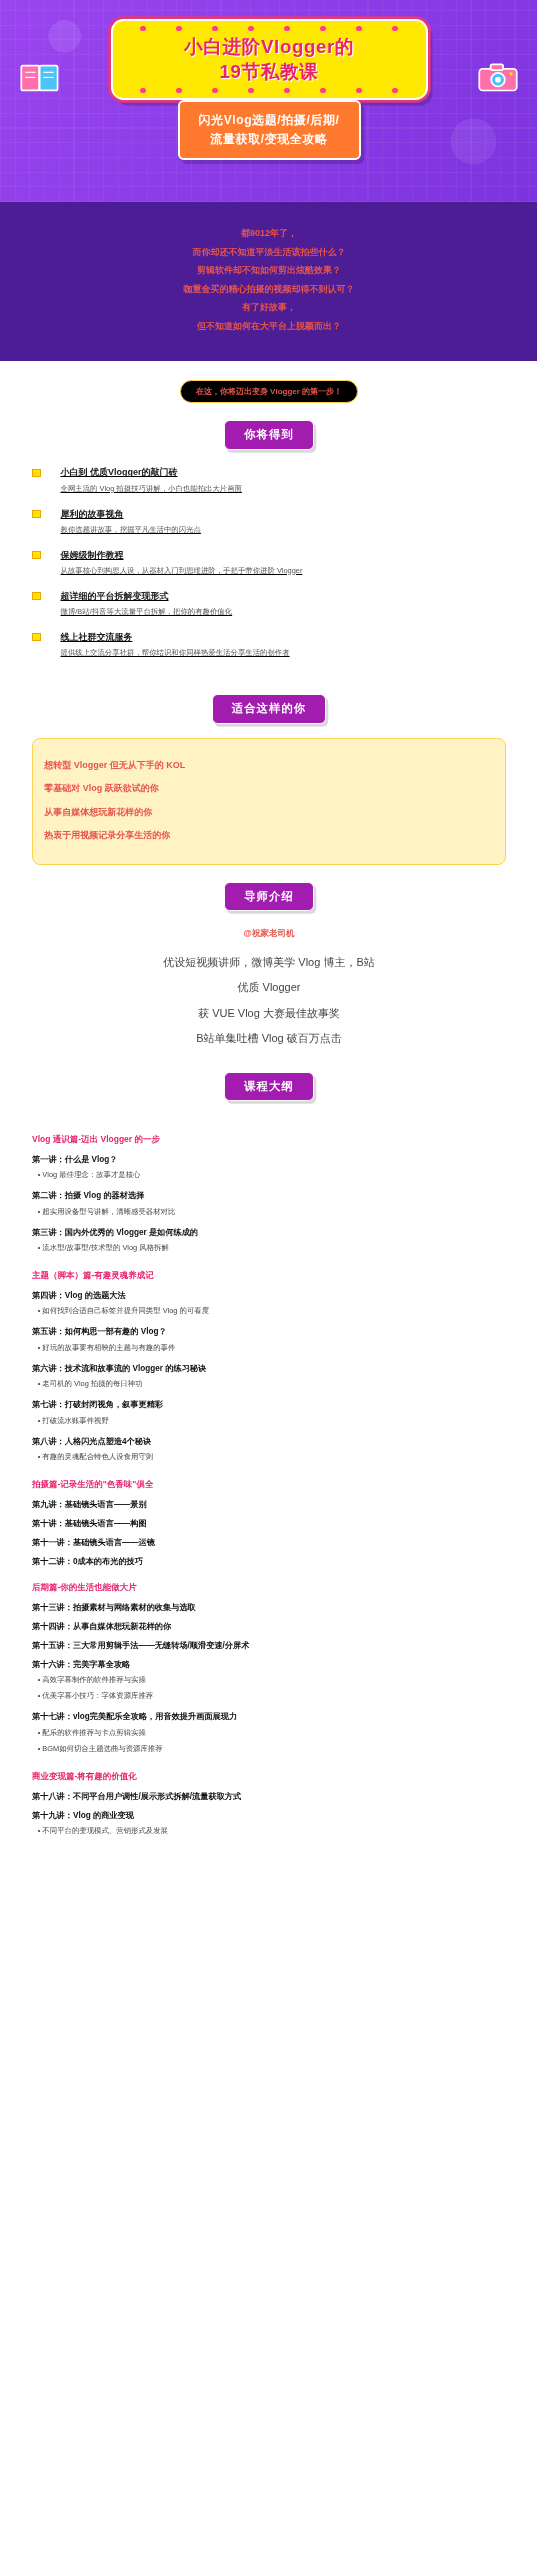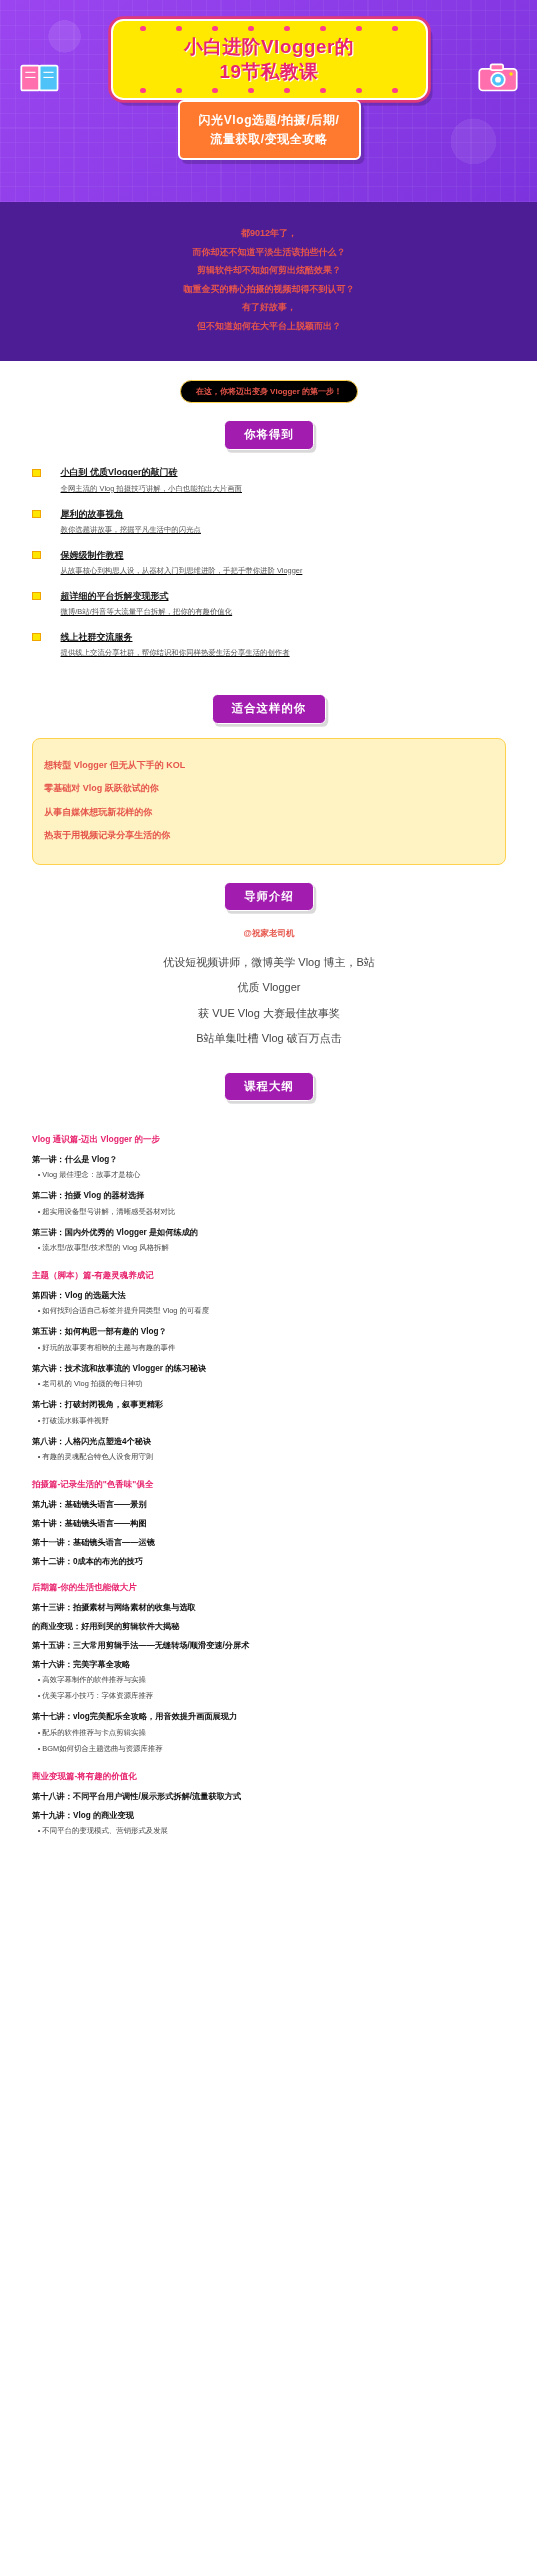--- a/index.html
+++ b/index.html
@@ -323,21 +323,21 @@
     <div class="o-point">有趣的灵魂配合特色人设食用守则</div>
 
     <div class="o-group">拍摄篇-记录生活的"色香味"俱全</div>
     <div class="o-lesson">第九讲：基础镜头语言——景别</div>
     <div class="o-lesson">第十讲：基础镜头语言——构图</div>
     <div class="o-lesson">第十一讲：基础镜头语言——运镜</div>
     <div class="o-lesson">第十二讲：0成本的布光的技巧</div>
 
     <div class="o-group">后期篇-你的生活也能做大片</div>
     <div class="o-lesson">第十三讲：拍摄素材与网络素材的收集与选取</div>
-    <div class="o-lesson">的商业变现：好用到哭的剪辑软件大揭秘</div>
+    <div class="o-lesson">第十四讲：从事自媒体想玩新花样的你</div>
     <div class="o-lesson">第十五讲：三大常用剪辑手法——无缝转场/顺滑变速/分屏术</div>
     <div class="o-lesson">第十六讲：完美字幕全攻略</div>
     <div class="o-point">高效字幕制作的软件推荐与实操</div>
     <div class="o-point">优美字幕小技巧：字体资源库推荐</div>
     <div class="o-lesson">第十七讲：vlog完美配乐全攻略，用音效提升画面展现力</div>
     <div class="o-point">配乐的软件推荐与卡点剪辑实操</div>
     <div class="o-point">BGM如何切合主题选曲与资源库推荐</div>
 
     <div class="o-group">商业变现篇-将有趣的价值化</div>
     <div class="o-lesson">第十八讲：不同平台用户调性/展示形式拆解/流量获取方式</div>

